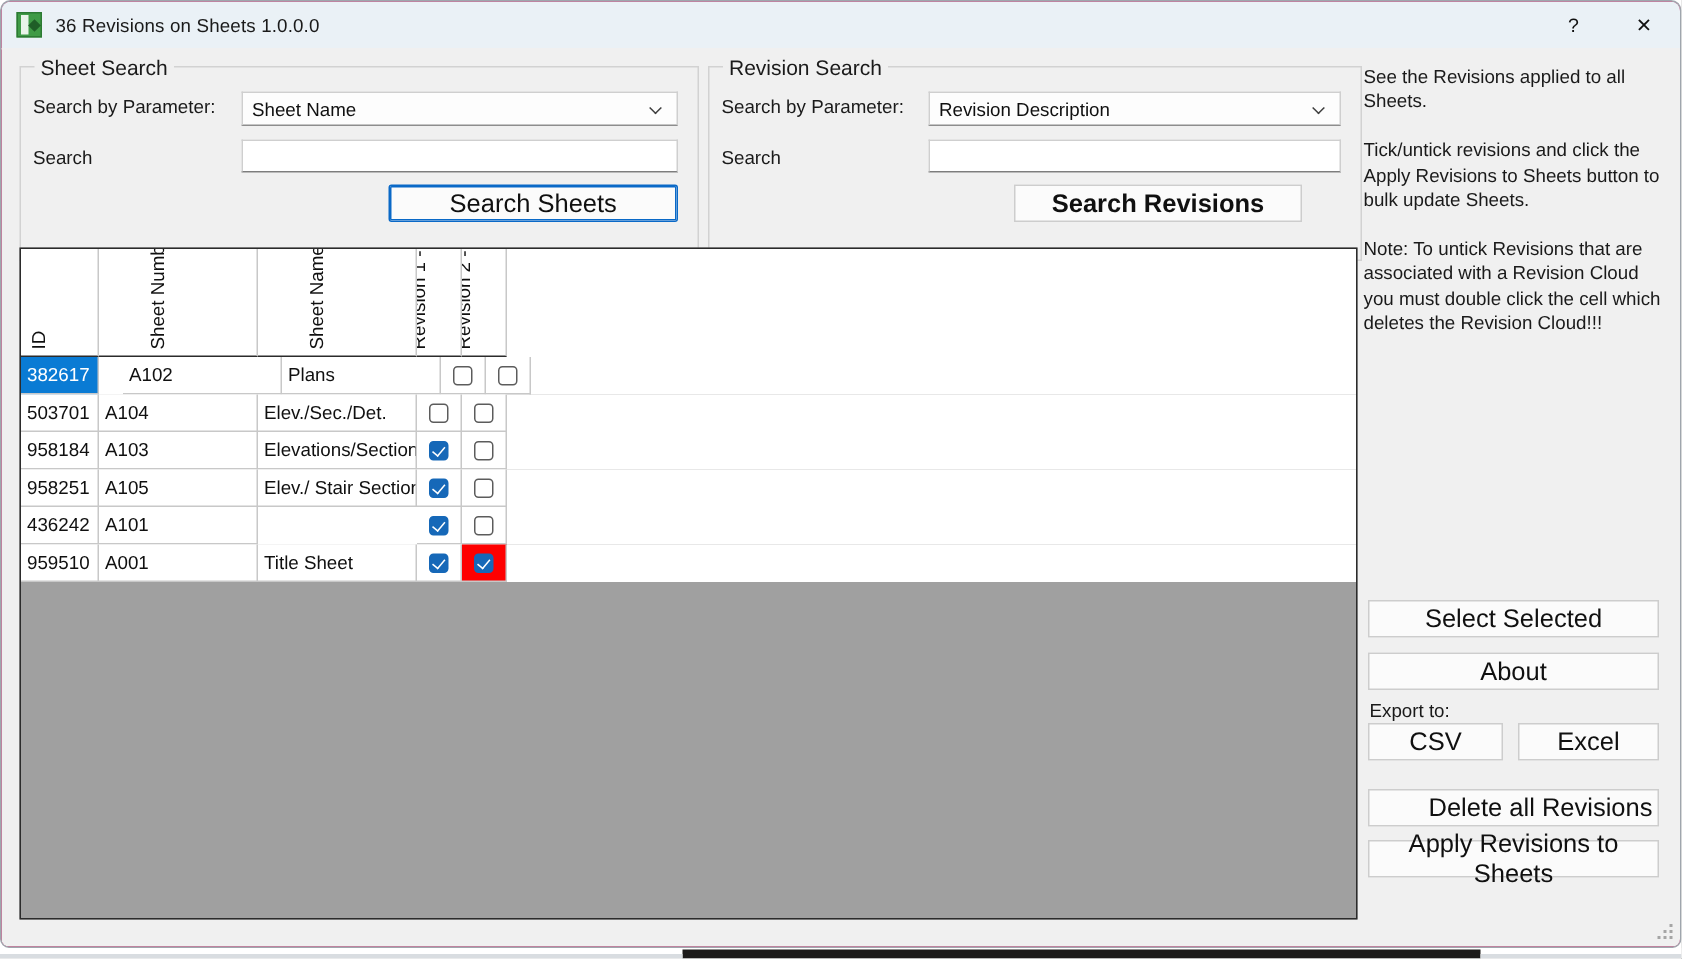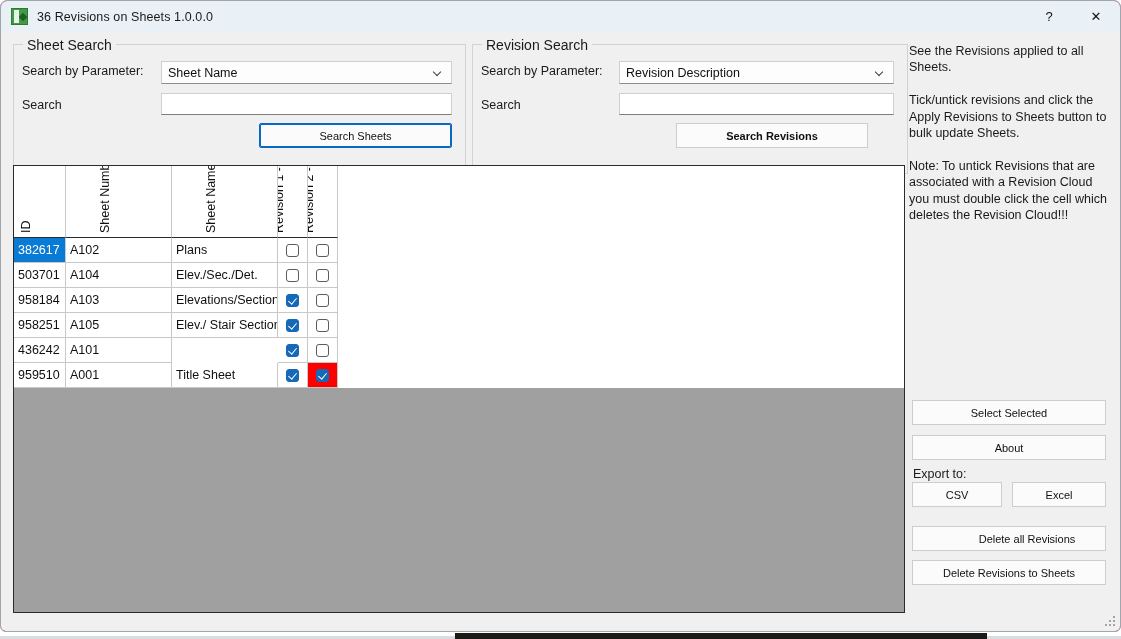--- a/index.html
+++ b/index.html
@@ -160,21 +160,21 @@
     outline: none;
   }
 
   
   .btn {
     position: absolute;
     background: #fbfbfb;
     border: 1px solid #cdcdcd;
     box-sizing: border-box;
     font-family: "Liberation Sans", sans-serif;
-    font-size: 11px;
+    font-size: 17px;
     color: #101010;
     display: flex;
     align-items: center;
     justify-content: center;
     cursor: default;
     text-align: center;
   }
   .btn.focused {
     border: 1px solid #0a69c7;
     box-shadow: 0 0 0 1px #0a69c7 inset;
@@ -383,21 +383,21 @@
           <div class="grid-headcell" style="flex: 0 0 30px;">
             <span class="vtext">Revision 1 -</span>
           </div>
           <div class="grid-headcell" style="flex: 0 0 30px;">
             <span class="vtext">Revision 2 -</span>
           </div>
         </div>
       <div id="grid-body">
           <div class="grid-row">
             <div class="grid-cell sel" style="flex: 0 0 52px;">382617</div>
-            <div class="grid-cell" style="flex: 0 0 106px;">A102</div>
+            <div class="grid-cell" style="flex: 0 0 106px; margin-left: 16px;">A102</div>
             <div class="grid-cell" style="flex: 0 0 106px;">Plans</div>
             <div class="grid-cell chk" style="flex: 0 0 30px;">
               <span class="cb"></span>
             </div>
             <div class="grid-cell chk" style="flex: 0 0 30px;">
               <span class="cb"></span>
             </div>
           </div>
           <div class="grid-row">
             <div class="grid-cell" style="flex: 0 0 52px;">503701</div>
@@ -462,21 +462,21 @@
 Tick/untick revisions and click the Apply Revisions to Sheets button to bulk update Sheets.
 
 Note: To untick Revisions that are associated with a Revision Cloud you must double click the cell which deletes the Revision Cloud!!!</div>
 
     <div class="btn sidebtn" style="top:368px;">Select Selected</div>
     <div class="btn sidebtn" style="top:403px;">About</div>
     <div class="exportlabel" style="top:435px;">Export to:</div>
     <div class="btn" style="left:911px; top:450px; width:90px; height:25px;">CSV</div>
     <div class="btn" style="left:1011px; top:450px; width:94px; height:25px;">Excel</div>
     <div class="btn sidebtn" style="top:494px;padding-left:36px;">Delete all Revisions</div>
-    <div class="btn sidebtn" style="top:528px;">Delete Revisions to Sheets</div>
+    <div class="btn sidebtn" style="top:528px;">Apply Revisions to Sheets</div>
 
     <div class="grip">
       <i style="left:8px;top:0px"></i>
       <i style="left:4px;top:4px"></i>
         <i style="left:8px;top:4px"></i>
       <i style="left:0px;top:8px"></i>
         <i style="left:4px;top:8px"></i>
         <i style="left:8px;top:8px"></i>
     </div>
   </div>

